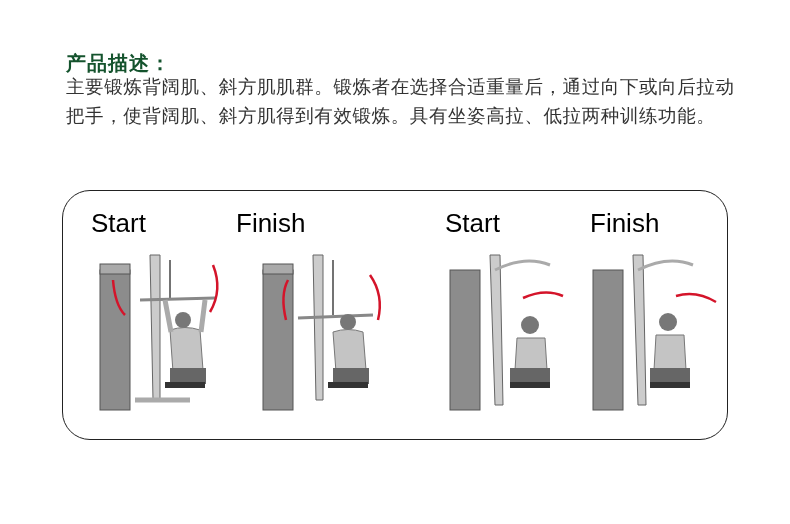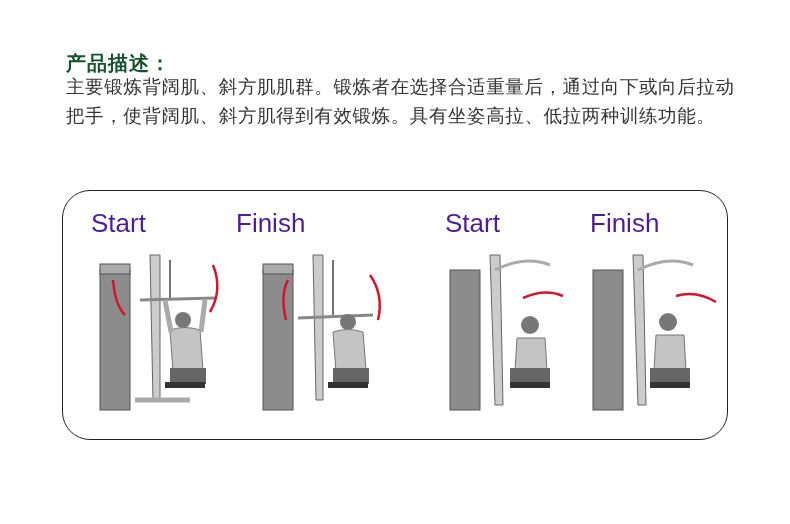--- a/index.html
+++ b/index.html
@@ -1,20 +1,20 @@
 <!DOCTYPE html>
 <html><head>
 <meta charset="utf-8">
 <style>
   html,body{margin:0;padding:0;background:#fff;}
   body{width:790px;height:524px;position:relative;overflow:hidden;font-family:"DejaVu Sans","Liberation Sans",sans-serif;color:#222;}
   .title{position:absolute;left:66px;top:50px;font-size:20px;font-weight:bold;color:#14532d;letter-spacing:1px;}
   .desc{position:absolute;left:66px;top:72px;width:672px;font-size:18.5px;line-height:29px;color:#333;letter-spacing:0.6px;}
   .box{position:absolute;left:62px;top:190px;width:666px;height:250px;border:1.6px solid #222;border-radius:28px;box-sizing:border-box;}
-  .label{position:absolute;font-family:"Liberation Sans",sans-serif;font-size:26px;color:#4c1d95;}
+  .label{position:absolute;font-family:"Liberation Sans",sans-serif;font-size:26px;color:#000000;}
   .fig{position:absolute;}
 </style>
 </head>
 <body>
 
 <div class="title">产品描述：</div>
 <div class="desc">主要锻炼背阔肌、斜方肌肌群。锻炼者在选择合适重量后，通过向下或向后拉动把手，使背阔肌、斜方肌得到有效锻炼。具有坐姿高拉、低拉两种训练功能。</div>
 
 <div class="box"></div>
 

